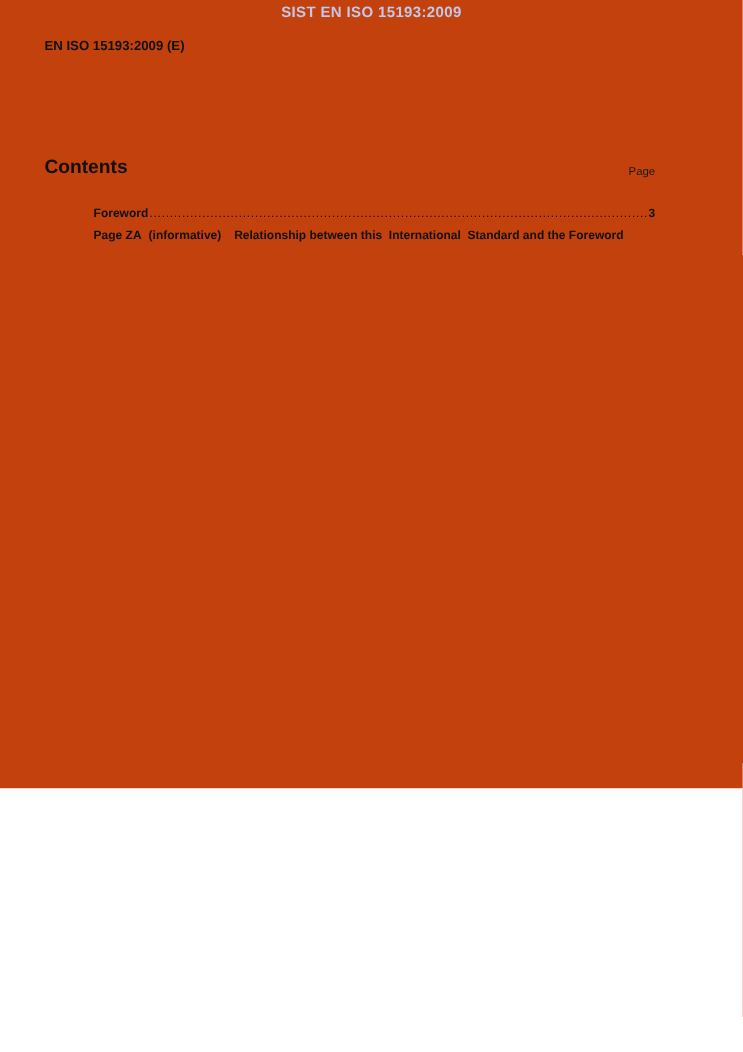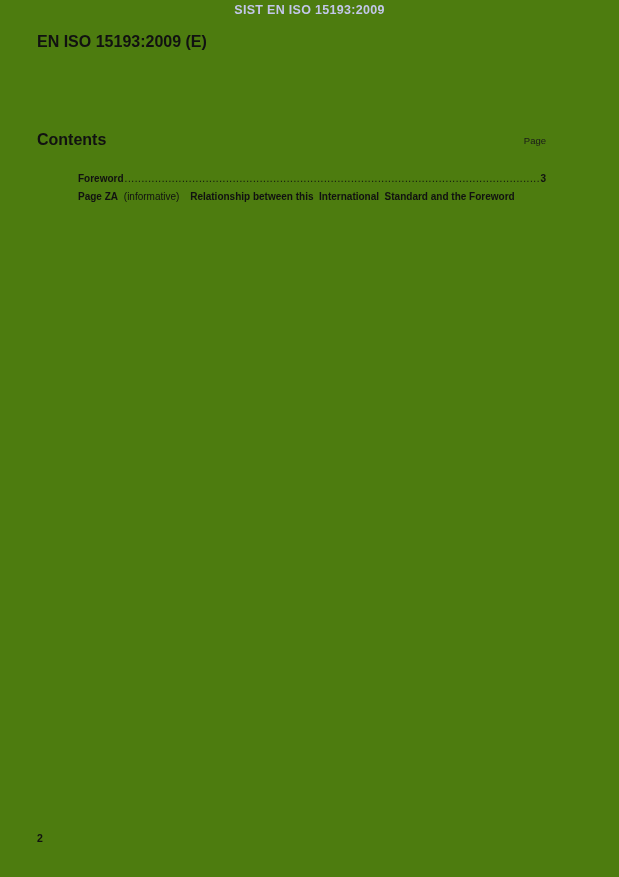--- a/index.html
+++ b/index.html
@@ -3,53 +3,53 @@
 <meta charset="utf-8">
 <style>
   html, body {
     margin: 0;
     padding: 0;
     background: #ffffff;
   }
   .page {
     position: relative;
     width: 619px;
-    height: 877px;
-    background: #4d7c0f;
+    height: 657px;
+    background: #c2410c;
     font-family: "Liberation Sans", sans-serif;
     color: #1a1a1a;
     overflow: hidden;
   }
   .watermark {
     position: absolute;
     top: 3px;
     left: 0;
     width: 619px;
     text-align: center;
     font-size: 12.5px;
     font-weight: bold;
     color: #c3c7ea;
     letter-spacing: 0.3px;
   }
   .doc-ref {
     position: absolute;
     left: 37px;
     top: 33px;
-    font-size: 16px;
+    font-size: 11px;
     font-weight: bold;
     color: #111111;
   }
   .contents-header {
     position: absolute;
     left: 37px;
     top: 131px;
     width: 509px;
     display: flex;
     justify-content: space-between;
-    align-items: center;
+    align-items: flex-end;
   }
   .contents-title {
     margin: 0;
     font-size: 16px;
     font-weight: bold;
     color: #111111;
   }
   .page-label {
     font-size: 9.5px;
     font-weight: normal;
@@ -67,21 +67,21 @@
   .toc-row {
     display: flex;
     align-items: baseline;
   }
   .toc-bold {
     font-weight: bold;
     white-space: pre-wrap;
     margin-left: 41px;
   }
   .toc-regular {
-    font-weight: normal;
+    font-weight: bold;
     white-space: pre-wrap;
     margin-left: 3px;
     margin-top: 31px;
   }
   .gap-before {
     margin-left: 8px;
   }
   .leader {
     flex: 1;
     overflow: hidden;

